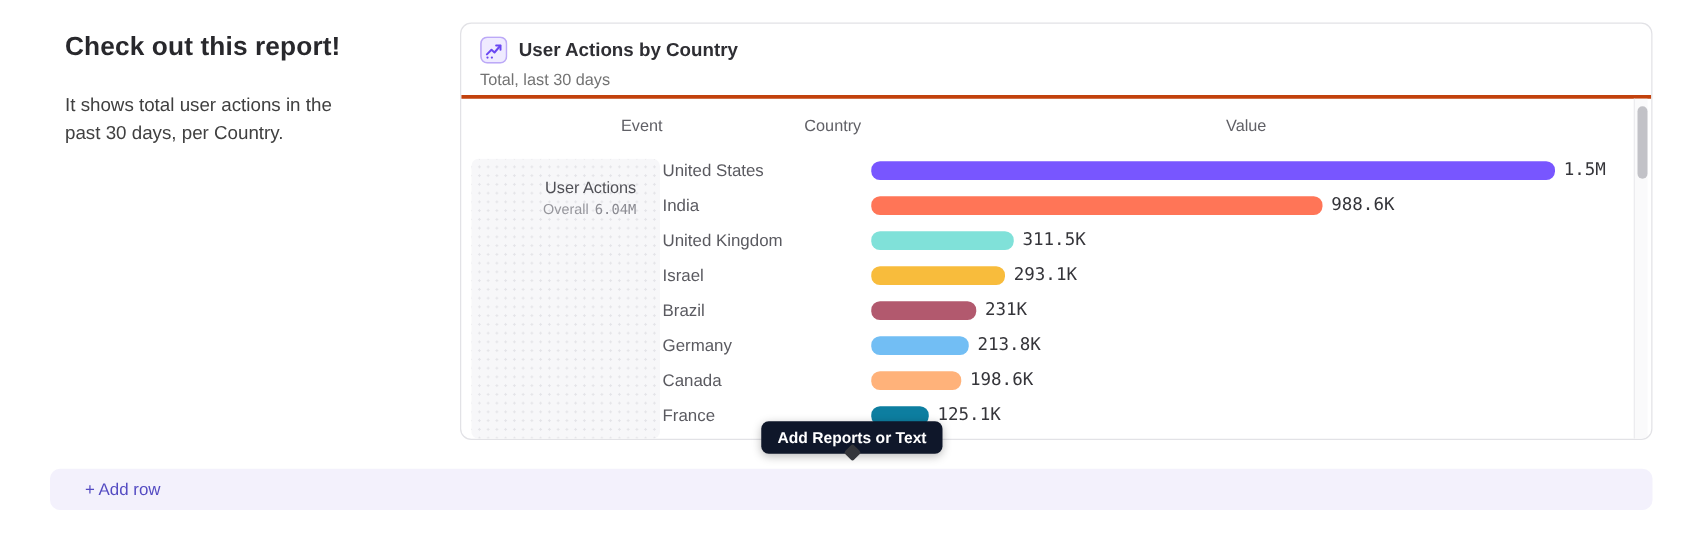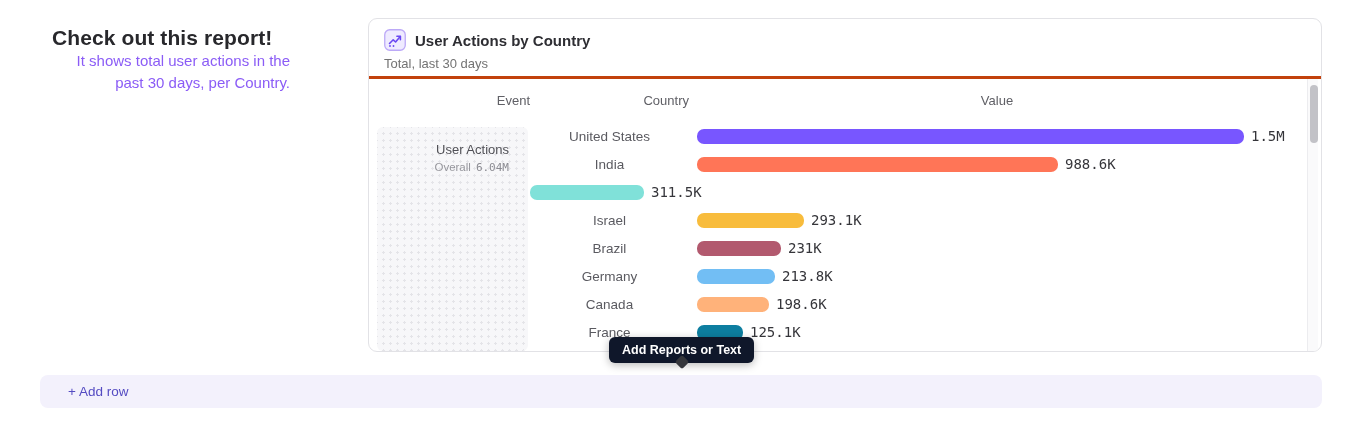--- a/index.html
+++ b/index.html
@@ -3,21 +3,21 @@
 <meta charset="utf-8">
 <style>
   * { box-sizing: border-box; margin: 0; padding: 0; }
   html,body { width:1349px; height:436px; background:#ffffff;
               font-family:"Liberation Sans", sans-serif; }
   .page { position:relative; width:1349px; height:436px; overflow:hidden; }
 
   
   .intro { position:absolute; left:52px; top:26px; width:300px; }
   .intro h1 { font-size:21px; font-weight:700; color:#28282c; letter-spacing:.1px; }
-  .intro p  { width:238px; font-size:15px; line-height:22px; color:#8b5cf6;text-align:right; }
+  .intro p  { margin-top:24px; width:238px; font-size:15px; line-height:22px; color:#404040; }
 
   
   .card { position:absolute; left:368px; top:18px; width:954px; height:334px;
           background:#fff; border:1px solid #e2e2e6; border-radius:9px; overflow:hidden; }
   .card-header { height:60px; padding:10px 15px 0; border-bottom:3px solid #c2410c; }
   .title-row { display:flex; align-items:center; gap:9px; }
   .chart-icon { width:22px; height:22px; flex:0 0 22px; }
   .card-title { font-size:15px; font-weight:700; color:#2e2e33; }
   .card-subtitle { margin-top:5px; font-size:13px; color:#737373; }
 
@@ -34,21 +34,21 @@
                 text-align:right;
                 background-image:radial-gradient(circle,#e4e4e8 1px, transparent 1.1px);
                 background-size:7px 7px; background-position:3px 3px; }
   .event-name { font-size:13px; color:#505056; }
   .event-overall { margin-top:4px; font-size:11.5px; color:#97979d; }
   .event-overall .num { font-family:"DejaVu Sans Mono", monospace; color:#8b8b92;
                         font-size:11px; margin-left:5px; }
 
   .rows { position:absolute; left:161px; top:43px; right:24px; }
   .row { height:28px; display:flex; align-items:center; }
-  .row .country { width:167px; padding-right:8px; text-align:center;
+  .row .country { width:167px; padding-right:8px; text-align:left;
                   font-size:13.5px; color:#5a5a60; white-space:nowrap; }
   .row .bar { height:15px; border-radius:7px; flex:0 0 auto; }
   .row .val { margin-left:7px; font-family:"DejaVu Sans Mono", monospace;
               font-size:14px; color:#35353a; white-space:nowrap; }
 
   .scrollbar { position:absolute; top:0; bottom:0; right:3px; width:11px;
                background:#fafafb; border-left:1px solid #ececef; }
   .scroll-thumb { position:absolute; top:6px; left:1.5px; width:8px; height:58px;
                   border-radius:4px; background:#c2c2c7; }
 
@@ -112,20 +112,21 @@
             <div class="country">United States</div>
             <div class="bar" style="width: 547px; background: rgb(120, 86, 255);"></div>
             <span class="val">1.5M</span>
           </div>
           <div class="row">
             <div class="country">India</div>
             <div class="bar" style="width: 361px; background: rgb(255, 117, 87);"></div>
             <span class="val">988.6K</span>
           </div>
           <div class="row">
+            <div class="country">United Kingdom</div>
             <div class="bar" style="width: 114px; background: rgb(128, 225, 217);"></div>
             <span class="val">311.5K</span>
           </div>
           <div class="row">
             <div class="country">Israel</div>
             <div class="bar" style="width: 107px; background: rgb(248, 188, 60);"></div>
             <span class="val">293.1K</span>
           </div>
           <div class="row">
             <div class="country">Brazil</div>

